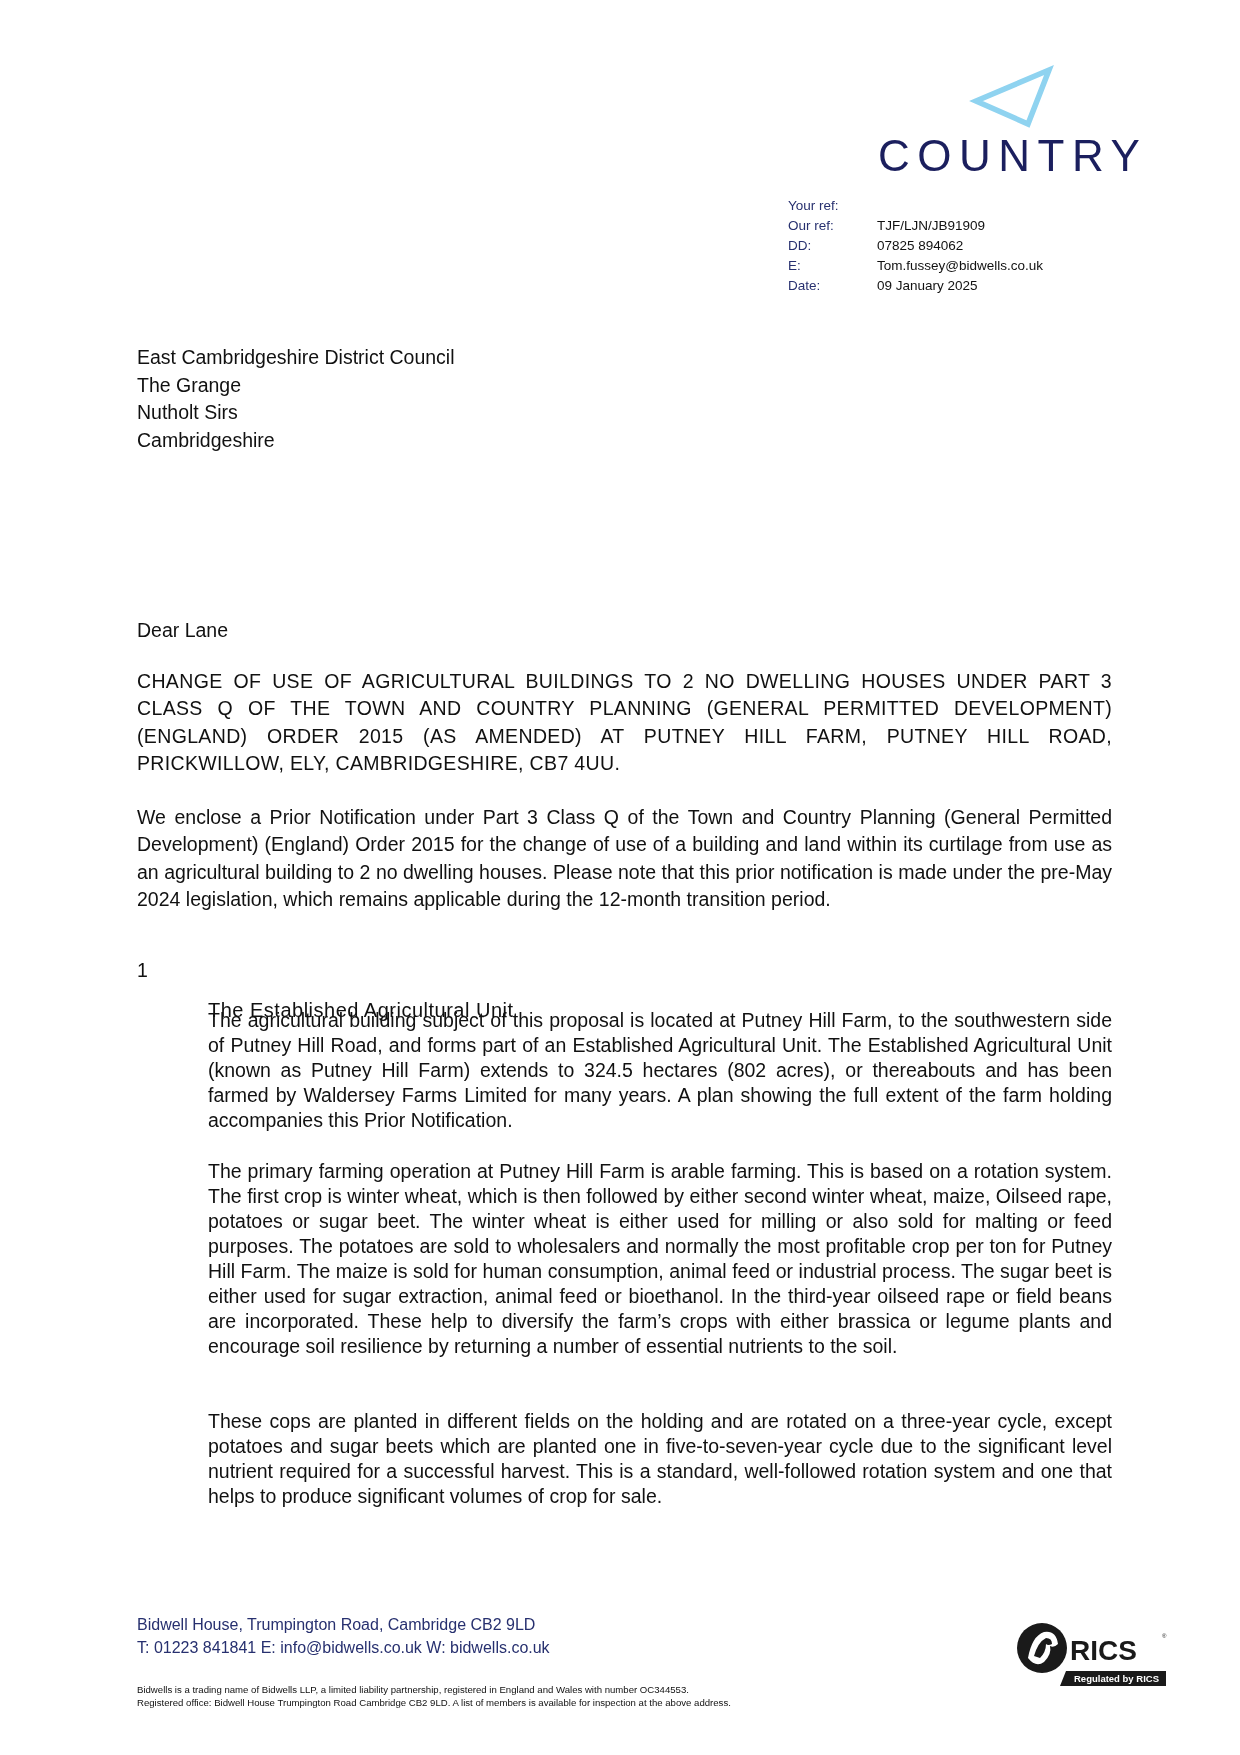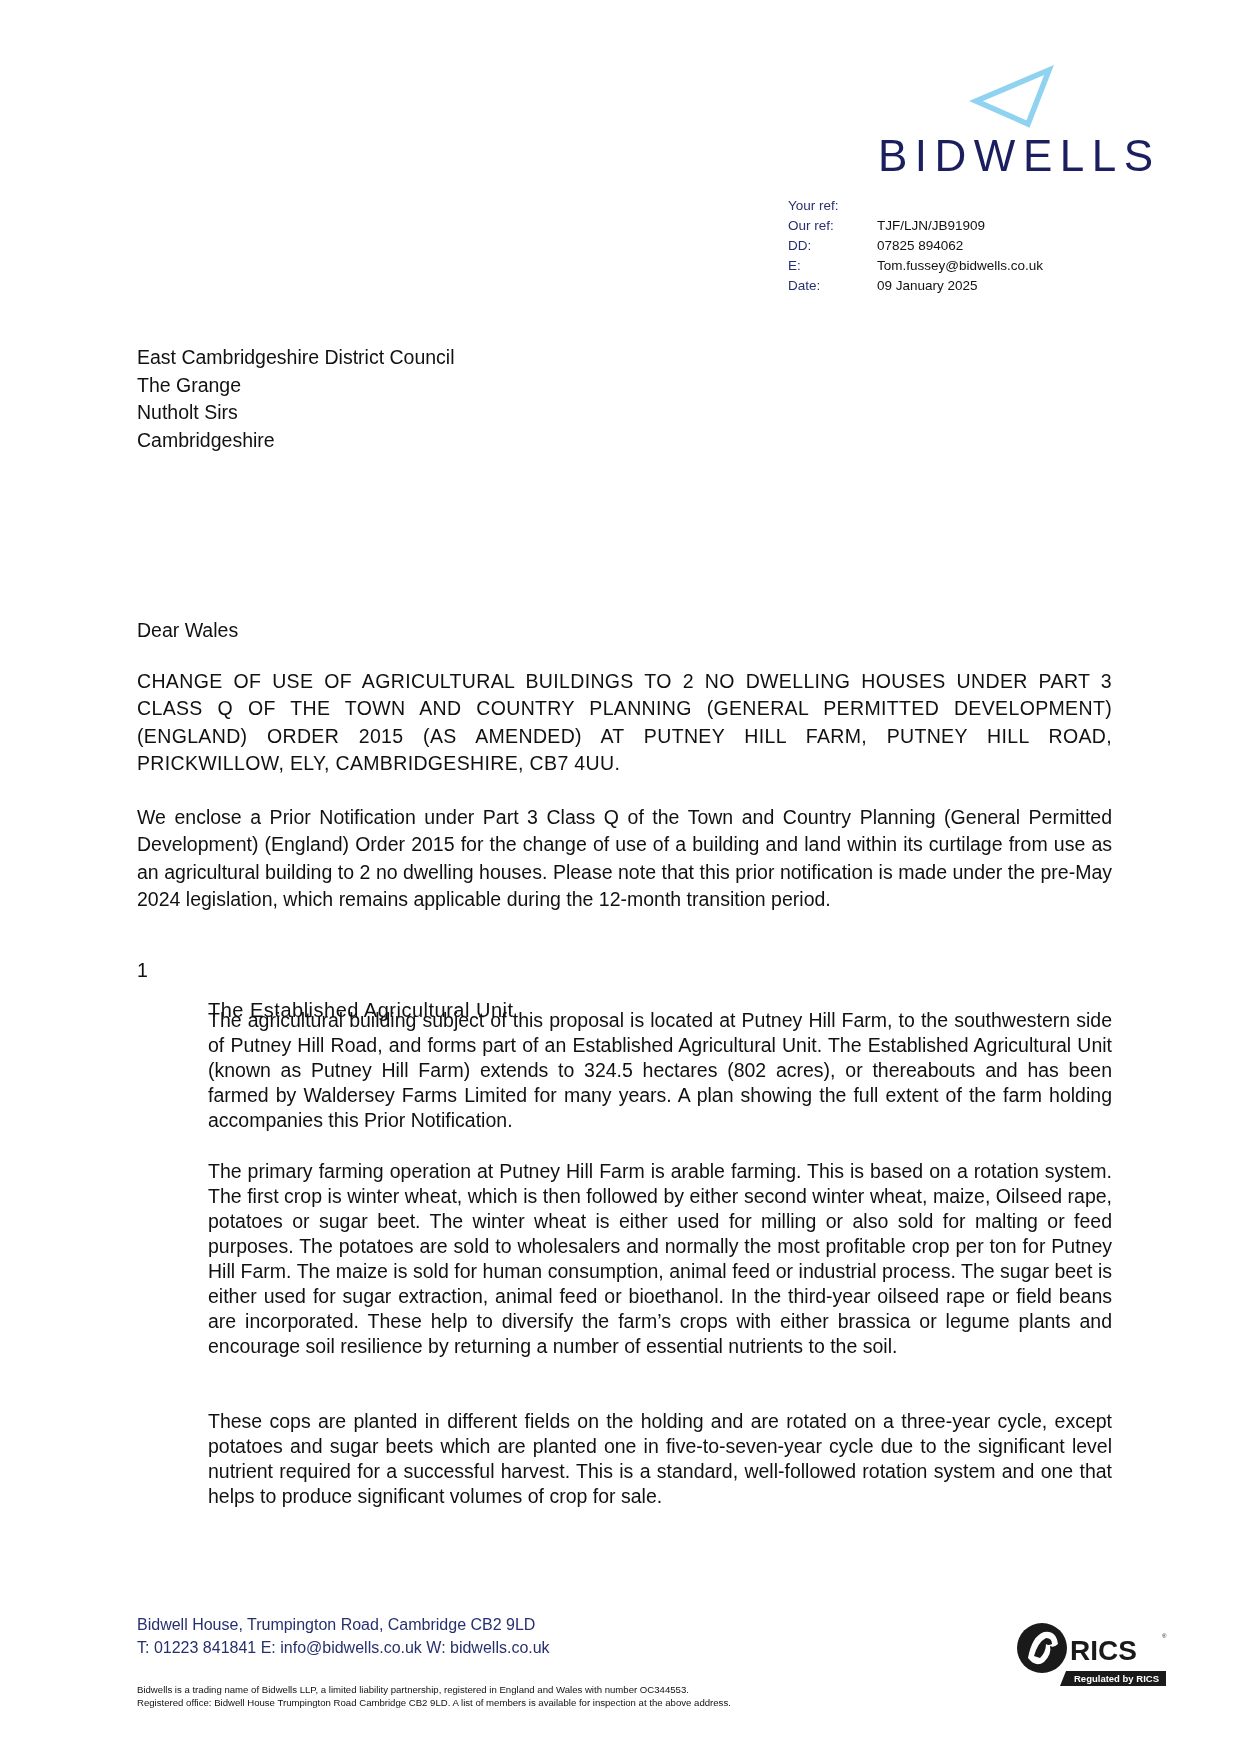--- a/index.html
+++ b/index.html
@@ -33,21 +33,21 @@
   .rics { left: 1014px; top: 1618px; width: 160px; height: 72px; }
 </style>
 </head>
 <body>
 
 <div class="abs logo-mark">
   <svg width="90" height="66" viewBox="0 0 90 66">
     <polygon points="8,37 81,6 60,60" fill="none" stroke="#8fd3f0" stroke-width="5.5" stroke-linejoin="miter"></polygon>
   </svg>
 </div>
-<div class="abs logo-word">BIDWELLS</div>
+<div class="abs logo-word">COUNTRY</div>
 
 <div class="abs ref">
   <div class="ref-row">
     <span class="ref-label">Your ref:</span>
     <span class="ref-value"></span>
   </div>
   <div class="ref-row">
     <span class="ref-label">Our ref:</span>
     <span class="ref-value">TJF/LJN/JB91909</span>
   </div>
@@ -65,21 +65,21 @@
   </div>
 </div>
 
 <div class="abs addr">
   <div>East Cambridgeshire District Council</div>
   <div>The Grange</div>
   <div>Nutholt Sirs</div>
   <div>Cambridgeshire</div>
 </div>
 
-<div class="abs salutation">Dear Wales</div>
+<div class="abs salutation">Dear Lane</div>
 
 <div class="abs subject">CHANGE OF USE OF AGRICULTURAL BUILDINGS TO 2 NO DWELLING HOUSES UNDER PART 3 CLASS Q OF THE TOWN AND COUNTRY PLANNING (GENERAL PERMITTED DEVELOPMENT) (ENGLAND) ORDER 2015 (AS AMENDED) AT PUTNEY HILL FARM, PUTNEY HILL ROAD, PRICKWILLOW, ELY, CAMBRIDGESHIRE, CB7 4UU.</div>
 
 <div class="abs para p-intro">We enclose a Prior Notification under Part 3 Class Q of the Town and Country Planning (General Permitted Development) (England) Order 2015 for the change of use of a building and land within its curtilage from use as an agricultural building to 2 no dwelling houses. Please note that this prior notification is made under the pre-May 2024 legislation, which remains applicable during the 12-month transition period.</div>
 
 <div class="abs section-num">1</div>
 <div class="abs section-title">The Established Agricultural Unit</div>
 <div class="abs para p1">The agricultural building subject of this proposal is located at Putney Hill Farm, to the southwestern side of Putney Hill Road, and forms part of an Established Agricultural Unit. The Established Agricultural Unit (known as Putney Hill Farm) extends to 324.5 hectares (802 acres), or thereabouts and has been farmed by Waldersey Farms Limited for many years. A plan showing the full extent of the farm holding accompanies this Prior Notification.</div>
 <div class="abs para p2">The primary farming operation at Putney Hill Farm is arable farming. This is based on a rotation system. The first crop is winter wheat, which is then followed by either second winter wheat, maize, Oilseed rape, potatoes or sugar beet. The winter wheat is either used for milling or also sold for malting or feed purposes. The potatoes are sold to wholesalers and normally the most profitable crop per ton for Putney Hill Farm. The maize is sold for human consumption, animal feed or industrial process. The sugar beet is either used for sugar extraction, animal feed or bioethanol.  In the third-year oilseed rape or field beans are incorporated. These help to diversify the farm’s crops with either brassica or legume plants and encourage soil resilience by returning a number of essential nutrients to the soil.</div>
 <div class="abs para p3">These cops are planted in different fields on the holding and are rotated on a three-year cycle, except potatoes and sugar beets which are planted one in five-to-seven-year cycle due to the significant level nutrient required for a successful harvest. This is a standard, well-followed rotation system and one that helps to produce significant volumes of crop for sale.</div>

